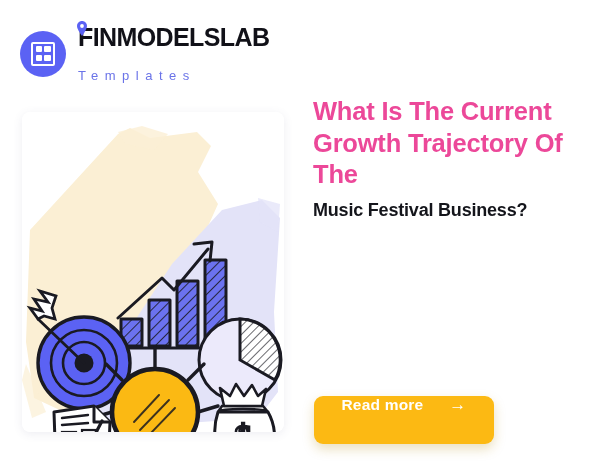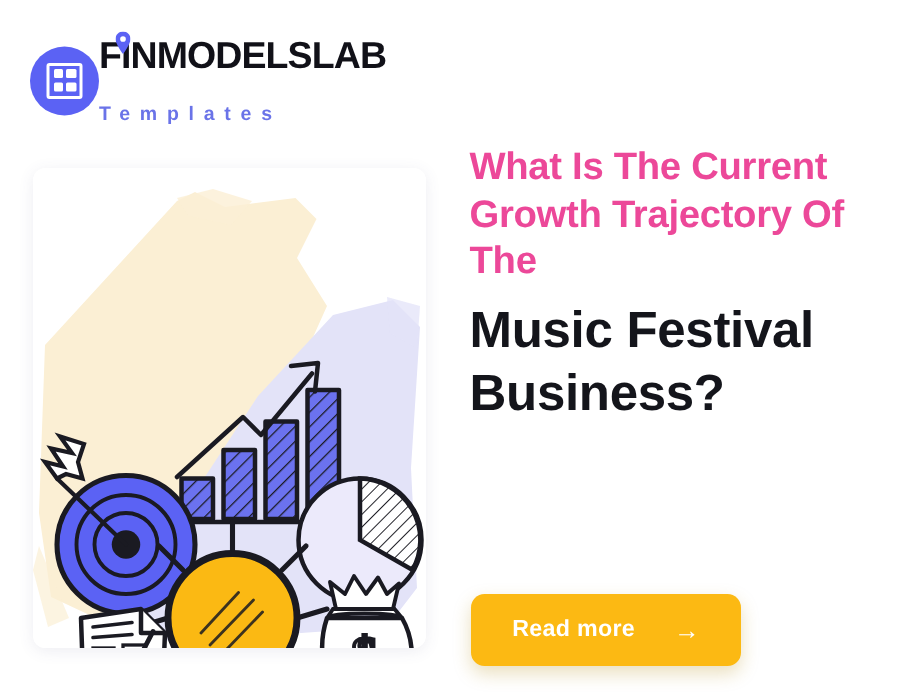--- a/index.html
+++ b/index.html
@@ -14,20 +14,21 @@
     width:600px; height:464px;
     background:#ffffff;
   }
 
   
   .logo-row {
     position:absolute;
     left:20px; top:25px;
     display:flex;
     align-items:center;
+    gap:12px;
   }
   .logo-mark {
     width:46px; height:46px;
     border-radius:50%;
     background:#5b62f4;
     display:flex;
     align-items:center;
     justify-content:center;
     flex:none;
   }
@@ -54,21 +55,21 @@
   }
   .pin {
     position:absolute;
     left:57px; top:-4px;
     width:10px; height:15px;
     pointer-events:none;
   }
   .subword {
     margin-top:19px;
     font-size:13px;
-    font-weight:bold;
+    font-weight:normal;
     letter-spacing:6.5px;
     color:#6a73e8;
     white-space:nowrap;
   }
 
   
   .art-card {
     position:absolute;
     left:22px; top:112px;
     width:262px; height:320px;
@@ -87,42 +88,41 @@
   }
   .headline {
     font-size:25.5px;
     font-weight:bold;
     line-height:1.24;
     color:#ec4899;
     letter-spacing:-0.2px;
   }
   .subhead {
     margin-top:8px;
-    font-size:34px;
+    font-size:18px;
     font-weight:bold;
     line-height:1.24;
     color:#14151b;
     letter-spacing:-0.2px;
   }
 
   .cta {
     position:absolute;
     left:314px; top:396px;
     width:180px; height:48px;
     background:#fcb913;
     border:none;
     border-radius:9px;
     color:#ffffff;
     font-family:"Liberation Sans", sans-serif;
     font-size:15.5px;
     font-weight:bold;
     letter-spacing:0.2px;
     cursor:pointer;
     display:flex;
-    align-items:center;
     justify-content:center;
     gap:26px;
     box-shadow:0 5px 12px rgba(180,140,20,.28);
   }
   .cta .arrow { font-size:17px; line-height:1; display:block; }
 </style>
 </head>
 <body>
 
 <div class="banner">

